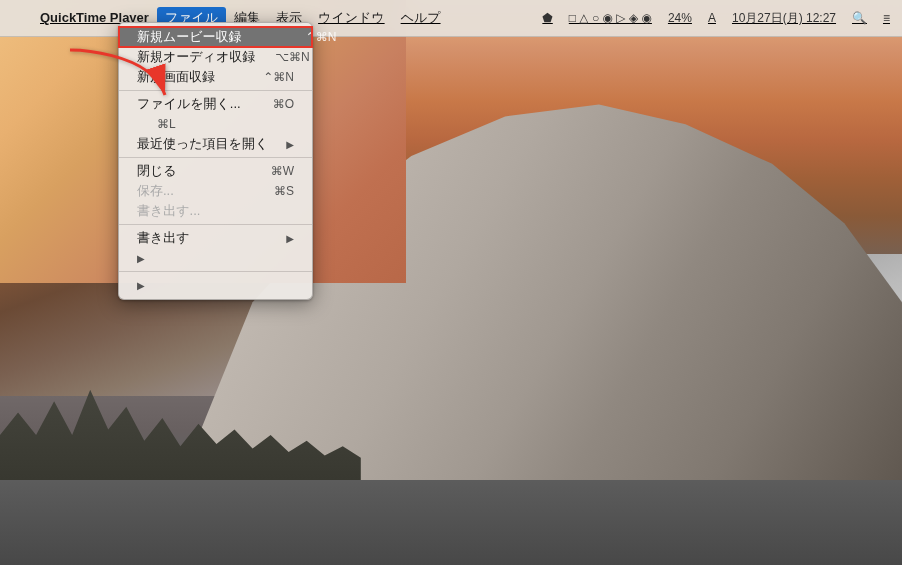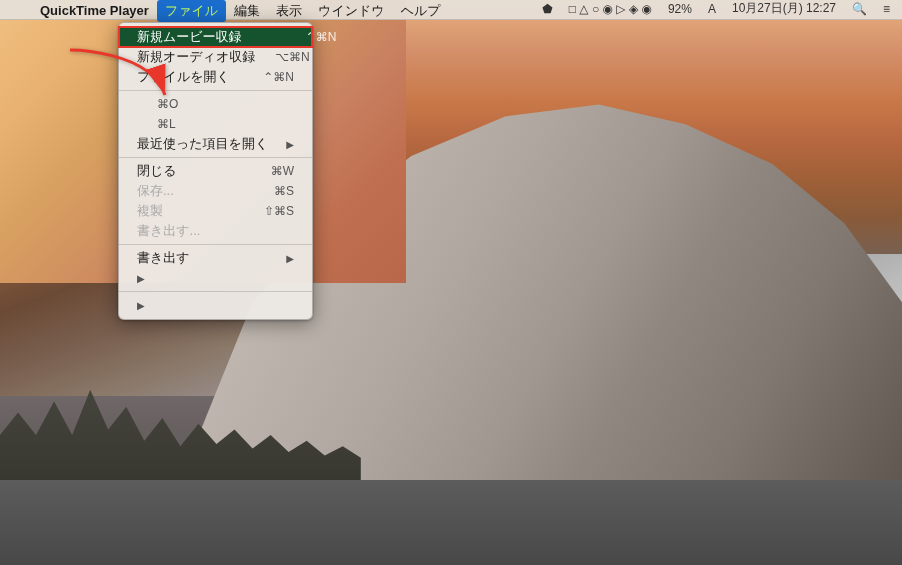--- a/index.html
+++ b/index.html
@@ -145,29 +145,30 @@
       clip-path: polygon(0% 100%, 0% 60%, 5% 40%, 10% 60%, 15% 30%, 20% 60%, 25% 20%, 30% 55%, 35% 35%, 40% 65%, 45% 45%, 50% 70%, 55% 50%, 60% 68%, 65% 55%, 70% 72%, 75% 60%, 80% 75%, 85% 65%, 90% 78%, 95% 70%, 100% 80%, 100% 100%);
       z-index: 3;
     }
 
     
     #menubar {
       position: absolute;
       top: 0;
       left: 0;
       right: 0;
-      height: 20px;
+      height: 37px;
       background: rgba(230, 225, 218, 0.92);
       backdrop-filter: blur(10px);
       display: flex;
-      align-items: flex-start;
+      align-items: center;
       z-index: 1000;
       font-size: 13px;
       padding: 0 8px;
       border-bottom: 1px solid rgba(0,0,0,0.15);
+      text-decoration: underline;
     }
 
     .menubar-apple {
       font-size: 16px;
       margin-right: 12px;
       color: #333;
       cursor: default;
       padding: 0 6px;
     }
 
@@ -180,21 +181,21 @@
       white-space: nowrap;
       font-size: 13px;
     }
 
     .menubar-item.app-name {
       font-weight: 600;
     }
 
     .menubar-item.active {
       background: #1a6dcc;
-      color: #bef264;
+      color: #ffffff;
       border-radius: 3px;
     }
 
     .menubar-right {
       margin-left: auto;
       display: flex;
       align-items: center;
       gap: 8px;
       font-size: 12px;
       color: #333;
@@ -225,21 +226,21 @@
       justify-content: space-between;
       padding: 2px 18px 2px 18px;
       height: 20px;
       color: #1a1a1a;
       cursor: default;
       white-space: nowrap;
       position: relative;
     }
 
     .menu-item.highlighted {
-      background: #14532d;
+      background: #737373;
       color: white;
       gap: 44px;
     }
 
     .menu-item.disabled {
       color: #aaa;
     }
 
     .menu-separator {
       height: 1px;
@@ -300,48 +301,49 @@
   <div class="menubar-item app-name">QuickTime Player</div>
   <div class="menubar-item active">ファイル</div>
   <div class="menubar-item">編集</div>
   <div class="menubar-item">表示</div>
   <div class="menubar-item">ウインドウ</div>
   <div class="menubar-item">ヘルプ</div>
 
   <div class="menubar-right">
     <span class="menubar-right-item">⬟</span>
     <span class="menubar-right-item">□ △ ○ ◉ ▷ ◈ ◉</span>
-    <span class="menubar-right-item">92%</span>
+    <span class="menubar-right-item">24%</span>
     <span class="menubar-right-item">A</span>
     <span class="menubar-right-item">10月27日(月) 12:27</span>
     <span class="menubar-right-item">🔍</span>
     <span class="menubar-right-item">≡</span>
   </div>
 </div>
 
 <div id="dropdown-menu">
 
   <div class="menu-item highlighted menu-item-highlight-box">
     <span class="menu-item-label">新規ムービー収録</span>
     <span class="menu-item-shortcut">⌃⌘N</span>
   </div>
 
   <div class="menu-item">
     <span class="menu-item-label">新規オーディオ収録</span>
     <span class="menu-item-shortcut">⌥⌘N</span>
   </div>
 
   <div class="menu-item">
-    <span class="menu-item-label">ファイルを開く</span>
+    <span class="menu-item-label">新規画面収録</span>
     <span class="menu-item-shortcut">⌃⌘N</span>
   </div>
 
   <div class="menu-separator"></div>
 
   <div class="menu-item">
+    <span class="menu-item-label">ファイルを開く...</span>
     <span class="menu-item-shortcut">⌘O</span>
   </div>
 
   <div class="menu-item">
     <span class="menu-item-shortcut">⌘L</span>
   </div>
 
   <div class="menu-item">
     <span class="menu-item-label">最近使った項目を開く</span>
     <span class="menu-item-arrow">▶</span>
@@ -352,24 +354,20 @@
   <div class="menu-item">
     <span class="menu-item-label">閉じる</span>
     <span class="menu-item-shortcut">⌘W</span>
   </div>
 
   <div class="menu-item disabled">
     <span class="menu-item-label">保存...</span>
     <span class="menu-item-shortcut">⌘S</span>
   </div>
 
-  <div class="menu-item disabled">
-    <span class="menu-item-label">複製</span>
-    <span class="menu-item-shortcut">⇧⌘S</span>
-  </div>
 
   <div class="menu-item disabled">
     <span class="menu-item-label">書き出す...</span>
   </div>
 
 
   <div class="menu-separator"></div>
 
   <div class="menu-item">
     <span class="menu-item-label">書き出す</span>

